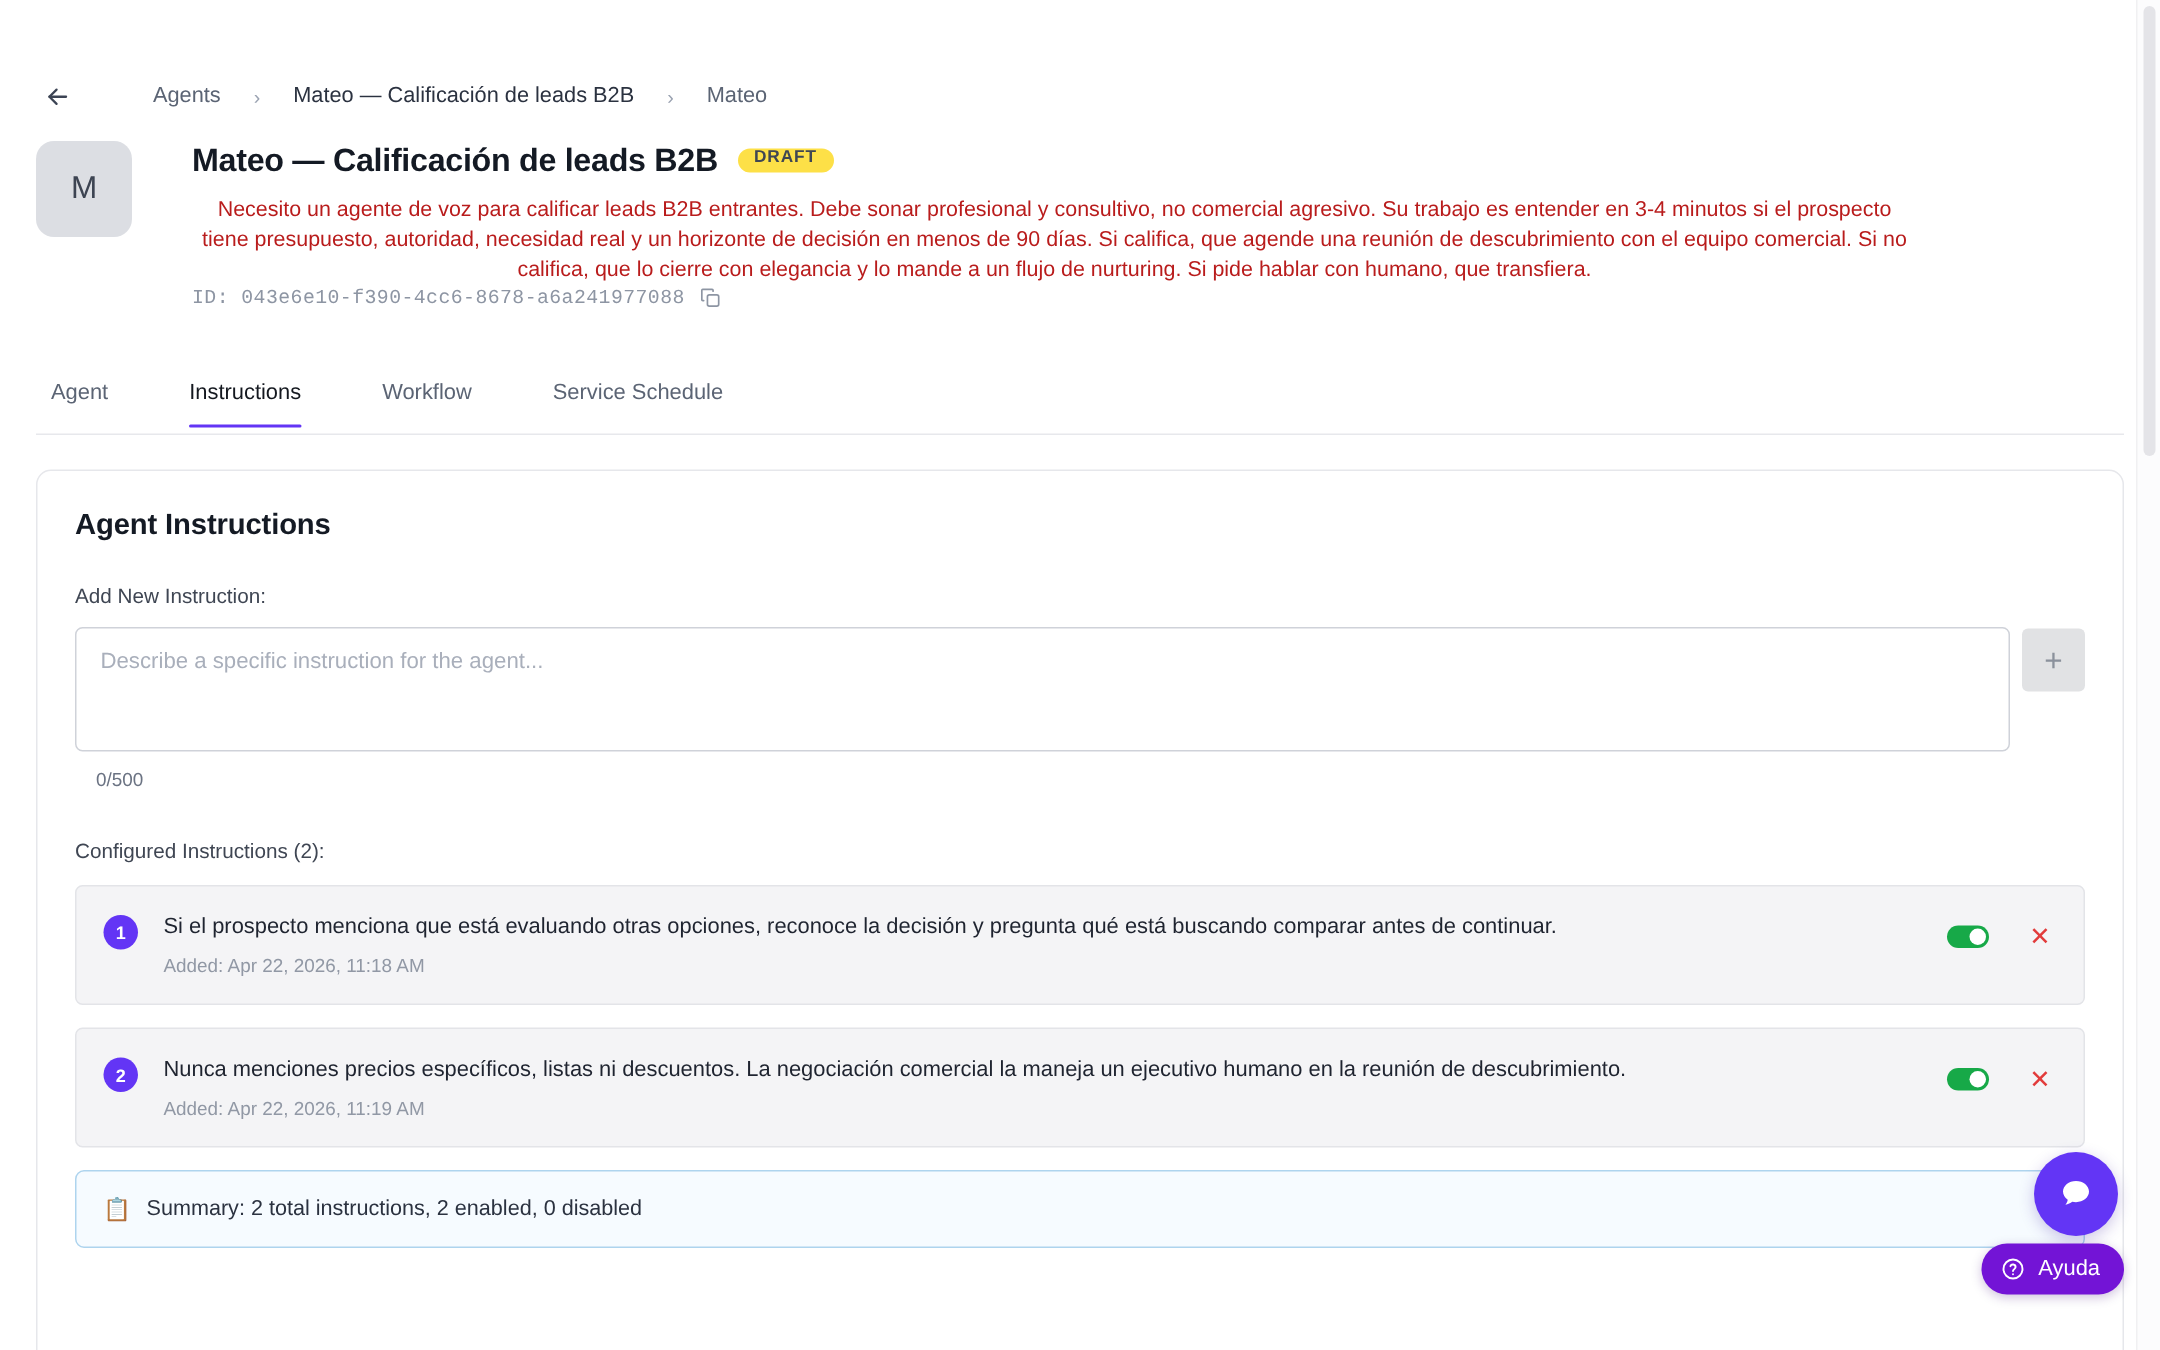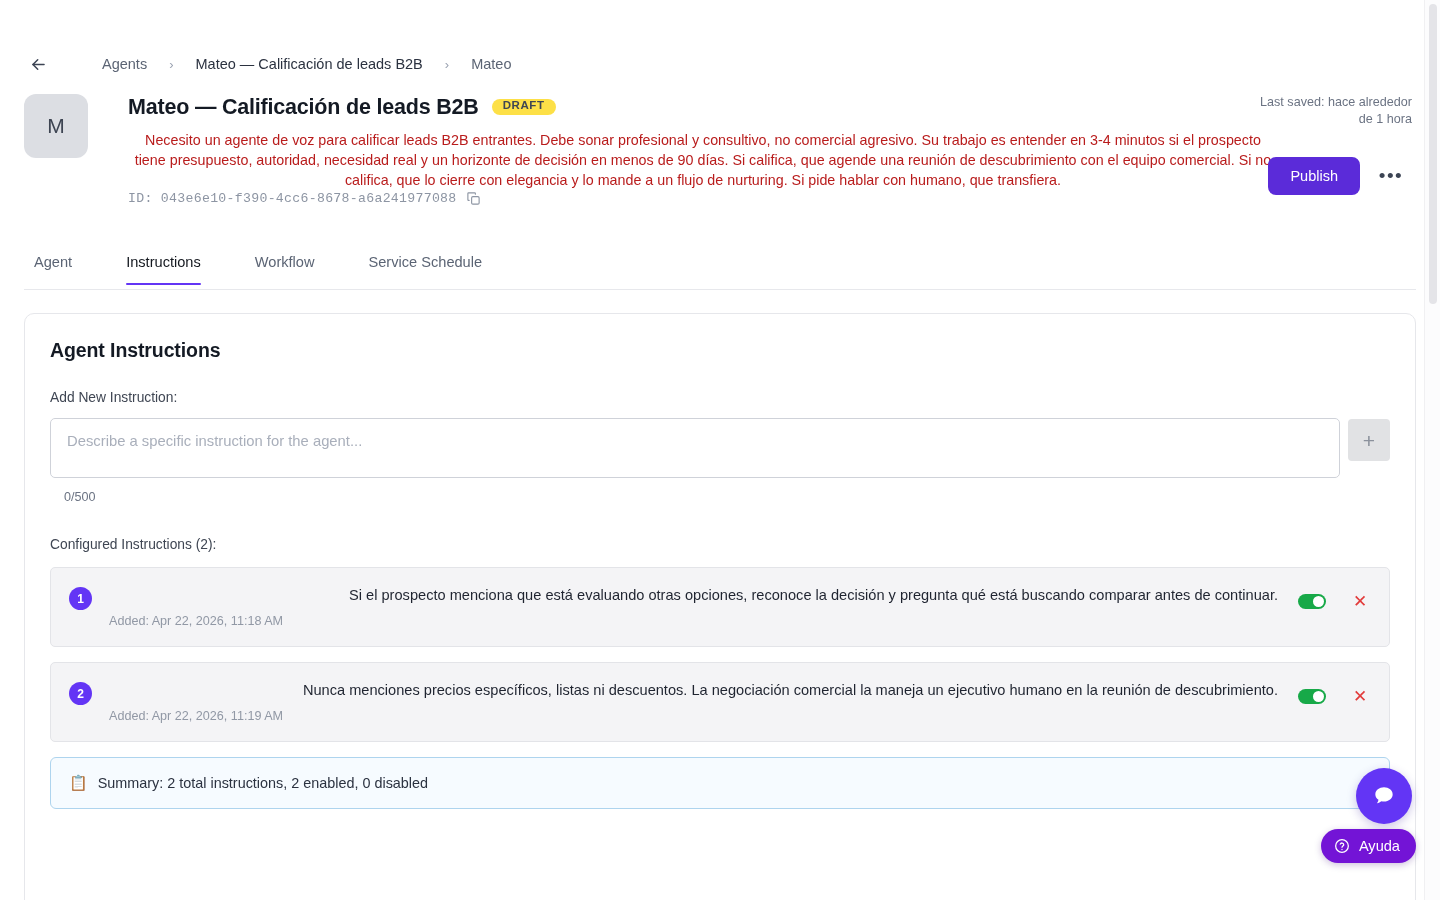--- a/index.html
+++ b/index.html
@@ -262,21 +262,21 @@
     color: #3f4653;
   }
   .input-row {
     margin-top: 13px;
     display: flex;
     align-items: flex-start;
     gap: 8px;
   }
   .instruction-input {
     flex: 1 1 auto;
-    height: 60px;
+    height: 83px;
     border: 1px solid #cfd2d9;
     border-radius: 5px;
     padding: 14px 16px;
     font-size: 14.8px;
     font-family: inherit;
     color: #1f2430;
     resize: none;
     outline: none;
     background: #ffffff;
   }
@@ -330,21 +330,20 @@
   }
   .instr-body {
     flex: 1 1 auto;
     margin-left: 17px;
     padding-right: 20px;
   }
   .instr-text {
     font-size: 14.6px;
     line-height: 19px;
     color: #1f2430;
-    text-align: right;
   }
   .instr-added {
     margin-top: 9px;
     font-size: 12.6px;
     color: #9198a5;
   }
   .instr-controls {
     display: flex;
     align-items: center;
     gap: 25px;
@@ -452,27 +451,20 @@
         <span class="copy-icon">
           <svg width="15" height="15" viewBox="0 0 24 24" fill="none" stroke="currentColor" stroke-width="1.8" stroke-linecap="round" stroke-linejoin="round">
             <rect x="9" y="9" width="12" height="12" rx="2"></rect>
             <path d="M5 15H4a1 1 0 0 1-1-1V4a1 1 0 0 1 1-1h10a1 1 0 0 1 1 1v1"></path>
           </svg>
         </span>
       </div>
     </div>
   </div>
 
-  <div class="head-right">
-    <div class="last-saved">Last saved: hace alrededor de 1 hora</div>
-    <div class="actions-row">
-      <button class="publish-btn">Publish</button>
-      <div class="more-btn">•••</div>
-    </div>
-  </div>
 
   <div class="tabs">
     <div class="tab">Agent</div>
     <div class="tab active">Instructions</div>
     <div class="tab">Workflow</div>
     <div class="tab">Service Schedule</div>
   </div>
 
   <div class="card">
     <div class="card-title">Agent Instructions</div>

